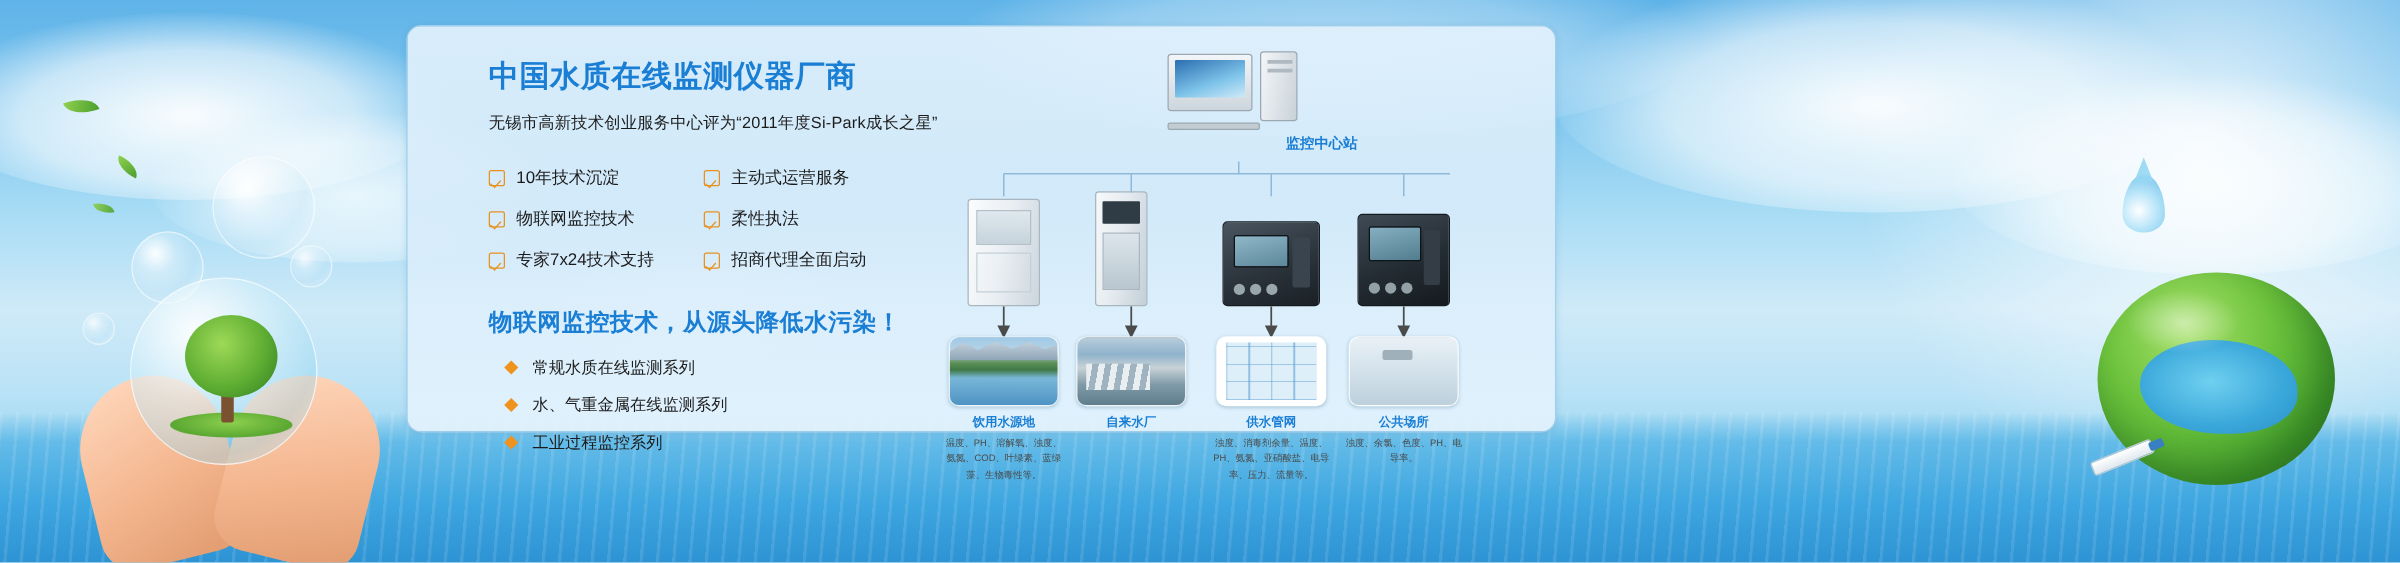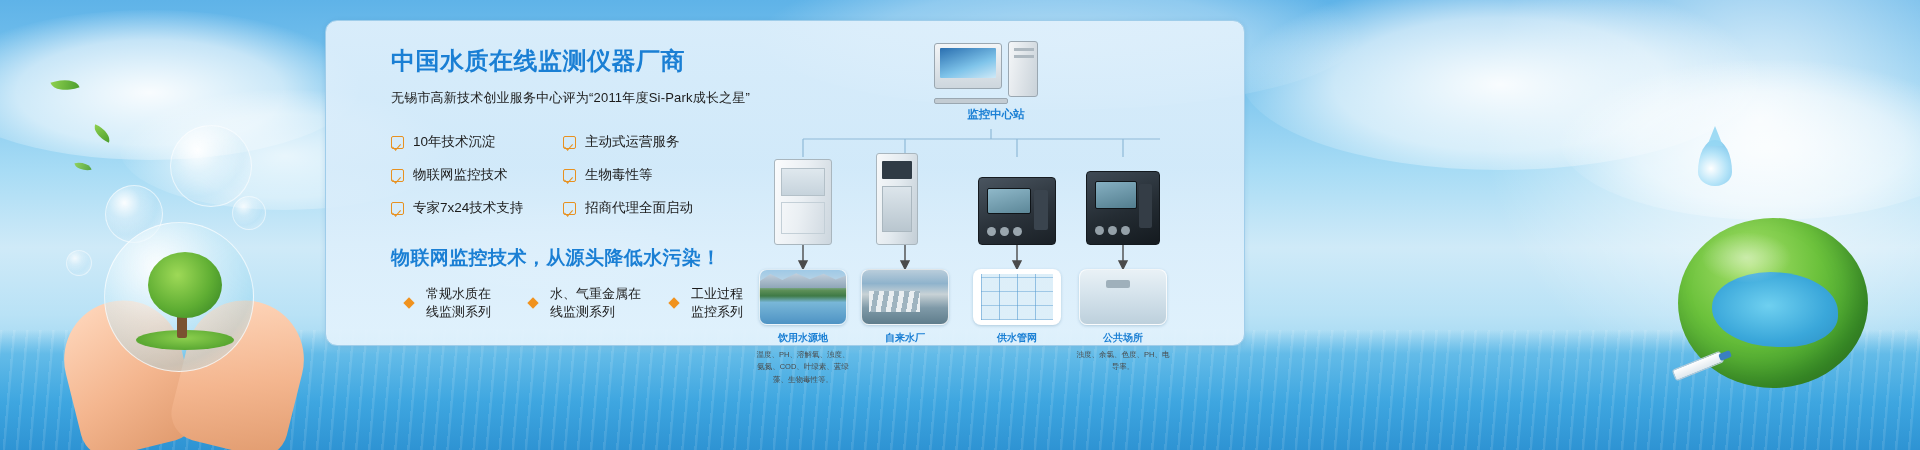--- a/index.html
+++ b/index.html
@@ -134,42 +134,42 @@
     position:relative; flex:0 0 13px; background:transparent;
   }
   .cbox:after {
     content:""; position:absolute; left:2px; top:5px; width:4px; height:7px;
     border-right:1.6px solid #e8911f; border-bottom:1.6px solid #e8911f;
     transform: rotate(42deg);
   }
 
   .headline2 { color:#1a7fd4; font-size:19px; font-weight:bold; margin-top:28px; letter-spacing:.4px; }
 
-  .bullets { margin-top:14px; display:flex; flex-direction:row; gap:12px; }
+  .bullets { margin-top:14px; display:flex; flex-direction:column; gap:12px; }
   .bullet-item { display:flex; align-items:center; gap:13px; font-size:13px; color:#1b1b1b; padding-left:14px; }
   .diamond { width:8px; height:8px; background:#f0921e; transform: rotate(45deg); flex:0 0 8px; }
 
   
   .diagram { position:absolute; left:430px; top:16px; width:470px; height:300px; }
 
   .pc-wrap { position:absolute; left:178px; top:6px; width:120px; height:56px; }
   .pc-monitor {
     position:absolute; left:0; top:0; width:68px; height:46px;
     background: linear-gradient(180deg,#f3f5f7,#cdd6dd); border:1px solid #9aa7b1; border-radius:3px;
   }
   .pc-screen { position:absolute; left:5px; top:4px; right:5px; height:30px;
                background: linear-gradient(160deg,#2a6fb0,#7fc4ea 60%,#cfe9f7); border-radius:1px; }
   .pc-base { position:absolute; left:0; bottom:-5px; width:74px; height:6px; background:#c3ccd3; border-radius:2px; border:1px solid #9aa7b1; }
   .pc-tower {
     position:absolute; left:74px; top:-2px; width:30px; height:56px;
     background: linear-gradient(100deg,#f4f6f8,#c9d2d9); border:1px solid #9aa7b1; border-radius:3px;
   }
   .pc-tower:before { content:""; position:absolute; left:5px; top:6px; width:20px; height:3px; background:#aeb9c1; }
   .pc-tower:after  { content:""; position:absolute; left:5px; top:13px; width:20px; height:3px; background:#aeb9c1; }
-  .center-label { position:absolute; left:150px; top:70px; width:180px; text-align:center;
+  .center-label { position:absolute; left:150px; top:70px; width:180px; text-align:right;
                   color:#1a7fd4; font-size:11.5px; font-weight:bold; }
 
   .connector { position:absolute; left:0; top:92px; width:470px; height:30px; }
 
   .devices { position:absolute; left:0; top:108px; width:470px; height:100px; }
   .device { position:absolute; bottom:0; }
 
   .dev-cabinet { left:18px; width:58px; height:86px;
     background: linear-gradient(100deg,#fbfcfd 0%, #eaeff3 48%, #ccd6de 100%);
     border:1px solid #a9b6be; border-radius:3px; }
@@ -283,21 +283,21 @@
       <div class="check-item">
         <span class="cbox"></span>
         <span>主动式运营服务</span>
       </div>
       <div class="check-item">
         <span class="cbox"></span>
         <span>物联网监控技术</span>
       </div>
       <div class="check-item">
         <span class="cbox"></span>
-        <span>生物毒性等</span>
+        <span>柔性执法</span>
       </div>
       <div class="check-item">
         <span class="cbox"></span>
         <span>专家7x24技术支持</span>
       </div>
       <div class="check-item">
         <span class="cbox"></span>
         <span>招商代理全面启动</span>
       </div>
     </div>
@@ -377,20 +377,21 @@
         <div class="card-title">饮用水源地</div>
         <div class="card-desc">温度、PH、溶解氧、浊度、氨氮、COD、叶绿素、蓝绿藻、生物毒性等。</div>
       </div>
       <div class="card" style="left:105px">
         <div class="card-img ph-plant"></div>
         <div class="card-title">自来水厂</div>
       </div>
       <div class="card" style="left:217px">
         <div class="card-img ph-pipe"></div>
         <div class="card-title">供水管网</div>
+        <div class="card-desc">浊度、消毒剂余量、温度、PH、氨氮、亚硝酸盐、电导率、压力、流量等。</div>
       </div>
       <div class="card" style="left:323px">
         <div class="card-img ph-tap"></div>
         <div class="card-title">公共场所</div>
         <div class="card-desc">浊度、余氯、色度、PH、电导率。</div>
       </div>
     </div>
 
   </div>
 </div>

